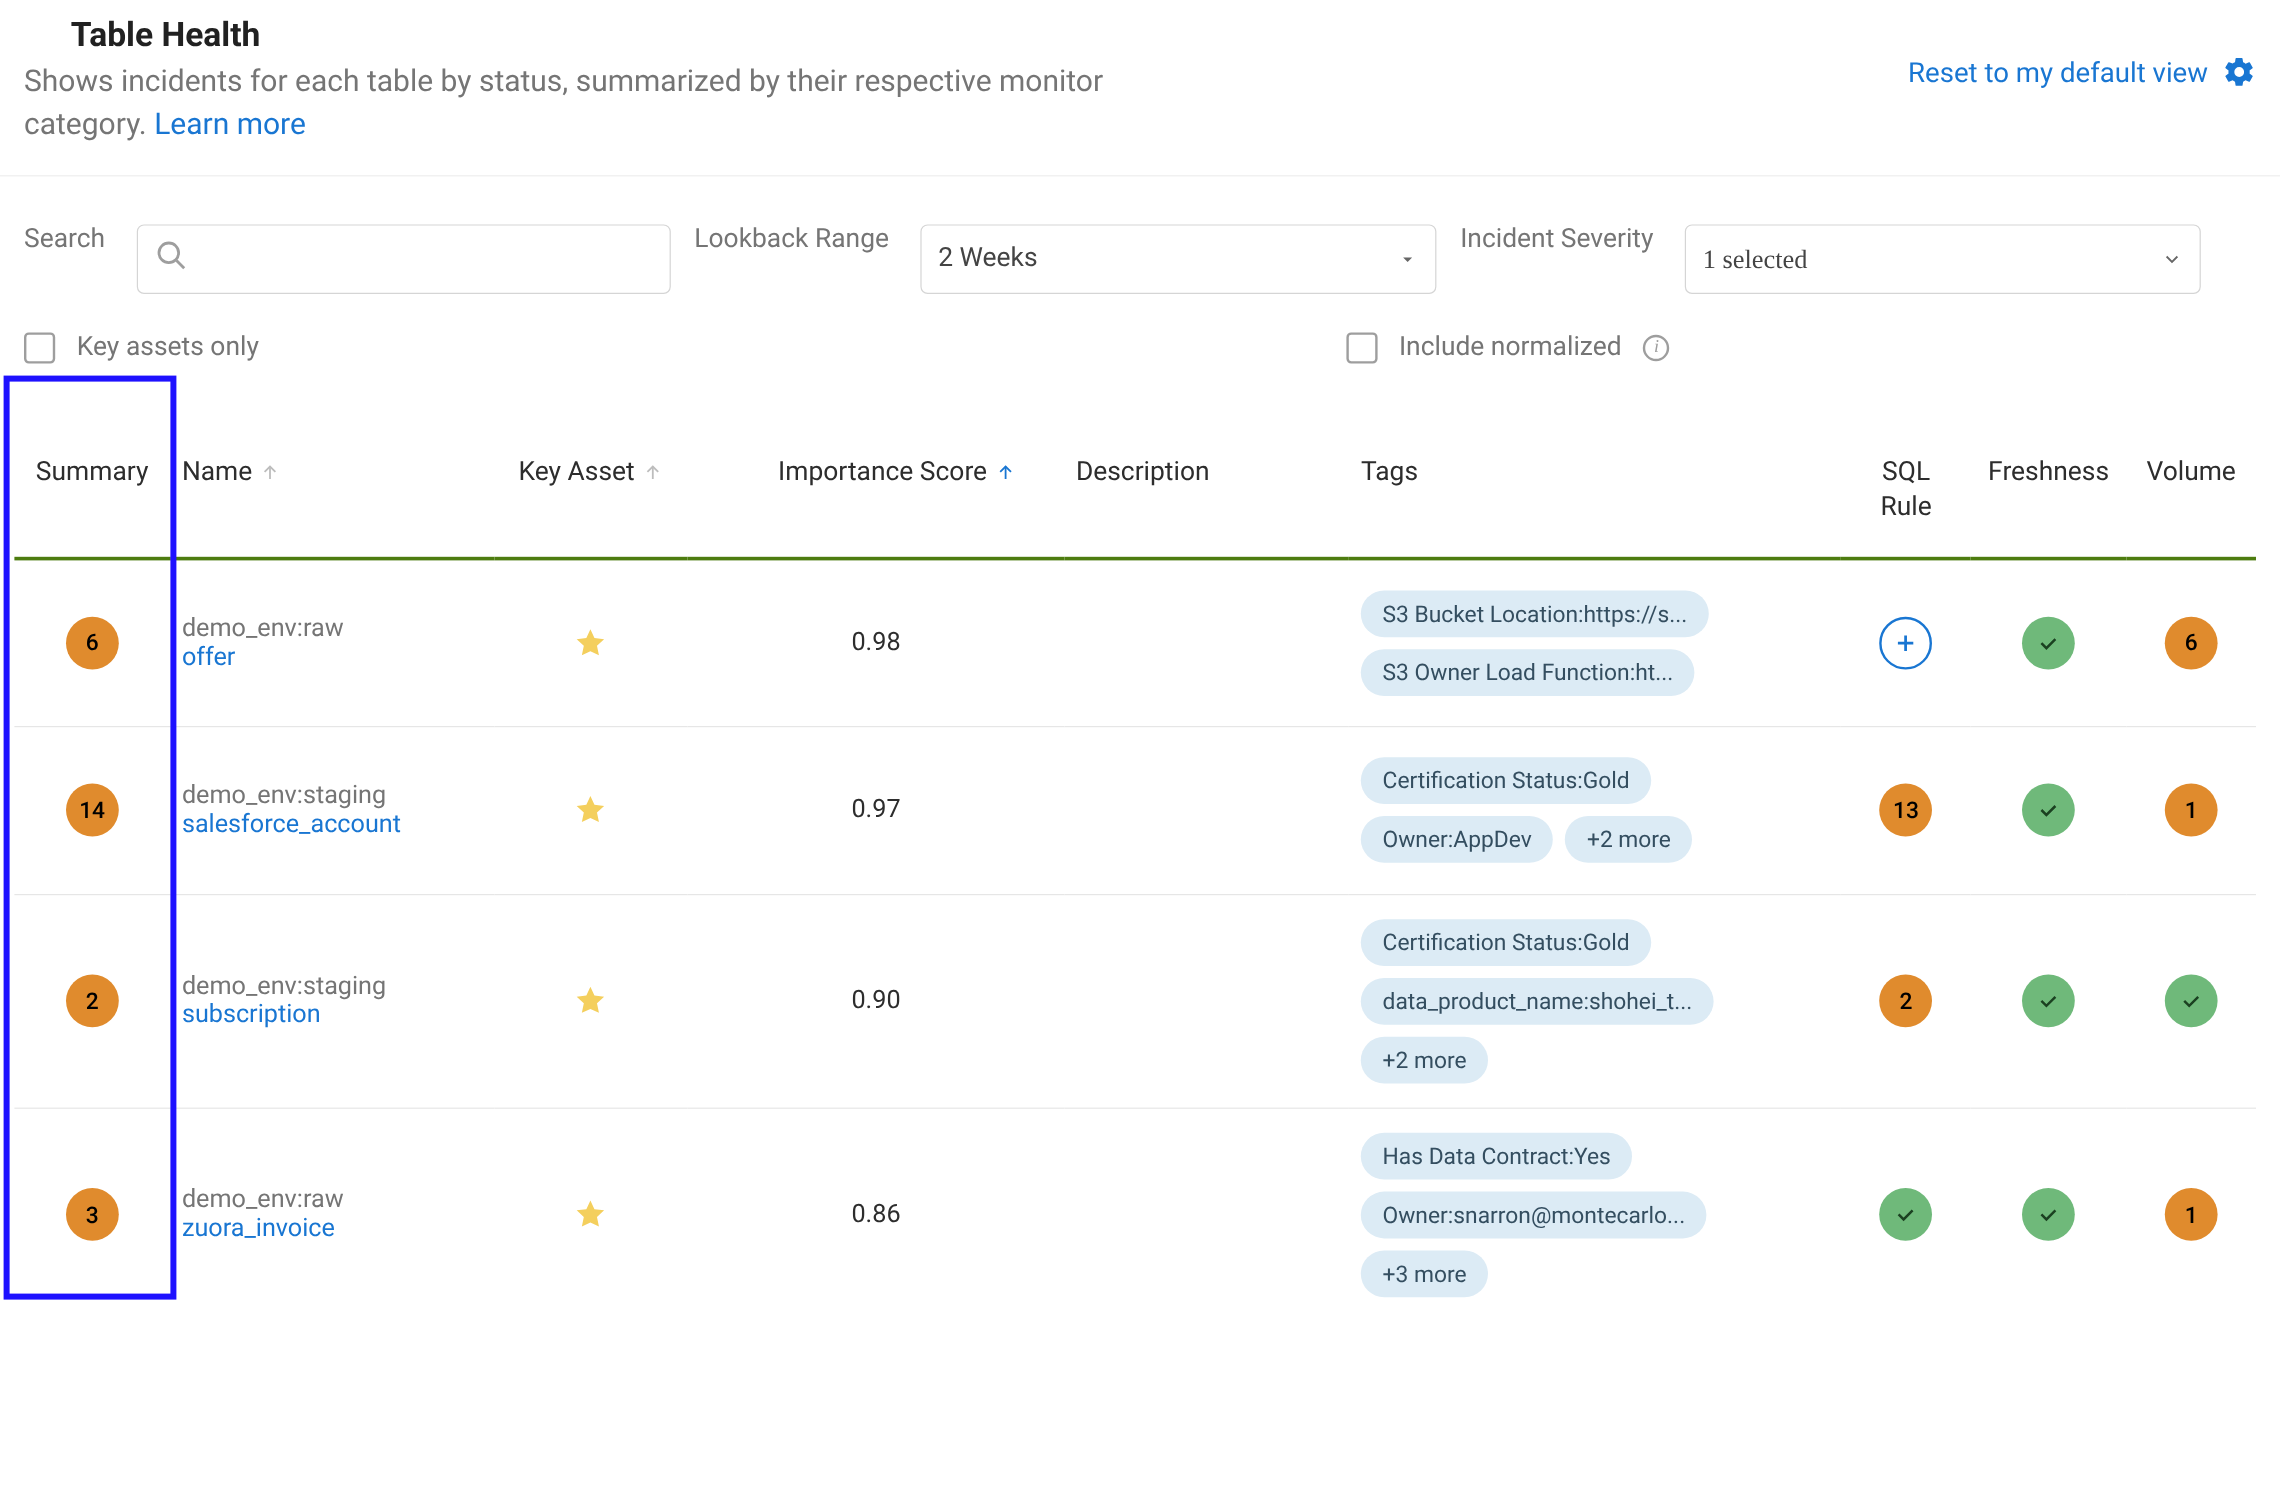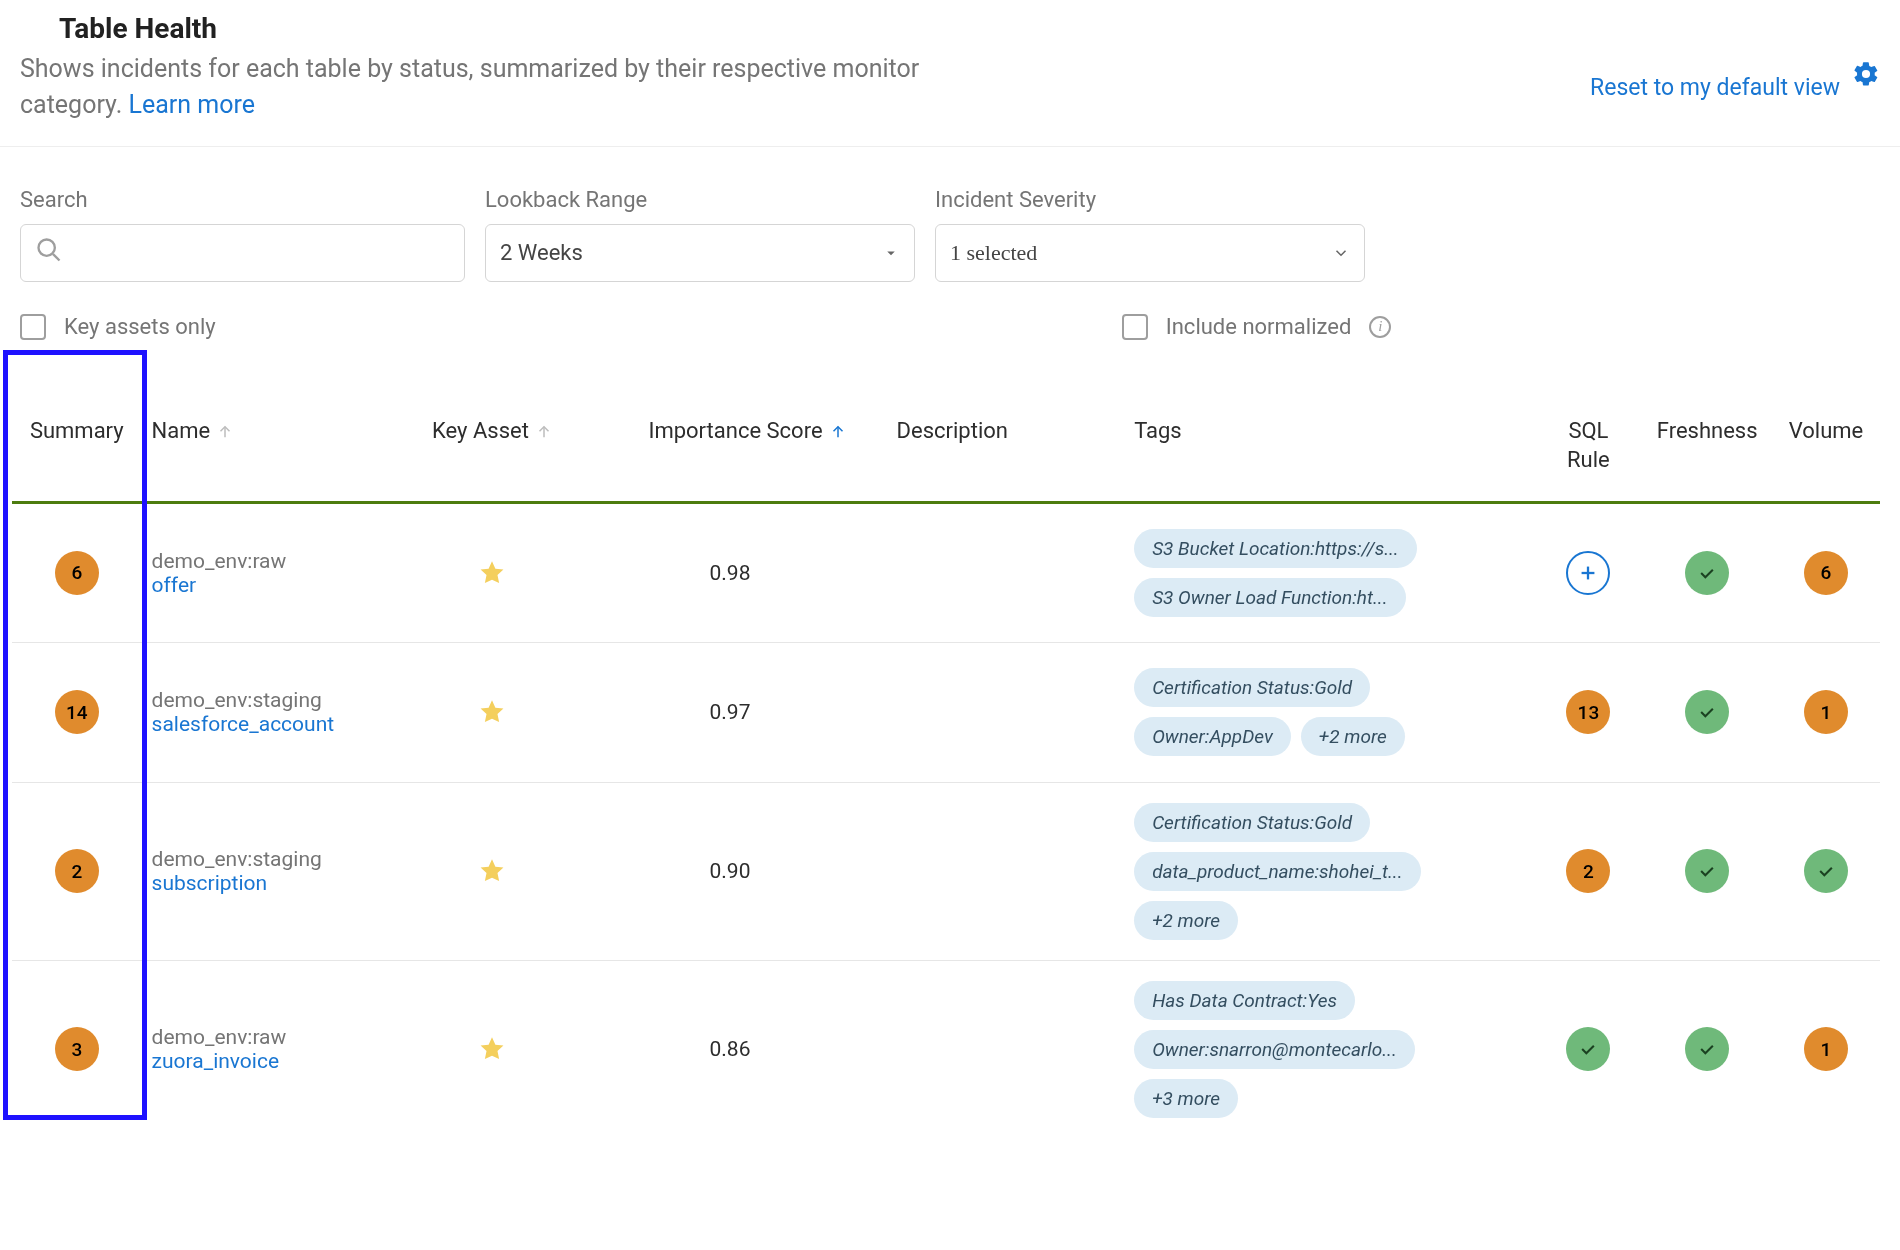--- a/index.html
+++ b/index.html
@@ -15,25 +15,25 @@
     justify-content: space-between;
     align-items: flex-start;
     padding: 12px 20px 22px 20px;
     border-bottom: 1px solid #eee;
   }
   .header-left { max-width: 900px; }
   .page-title { font-size: 28px; font-weight: 700; color: #212121; margin-bottom: 6px; margin-left: 39px; }
   .page-subtitle { font-size: 25px; color: #757575; line-height: 1.45; }
   .learn-more { color: #1976d2; text-decoration: none; }
   .header-right { display: flex; align-items: center; gap: 12px; margin-top: 34px; }
-  .reset-link { color: #1976d2; font-size: 23px; text-decoration: none; margin-top: 28px; }
+  .reset-link { color: #1976d2; font-size: 23px; text-decoration: none; }
   .gear-icon svg { width: 28px; height: 28px; display:block; }
   
   .filters { display: flex; gap: 20px; padding: 40px 20px 10px 20px; flex-wrap: wrap; }
-  .filter-group { display: flex; flex-direction: column; }
+  .filter-group { display: flex; flex-direction: row; gap: 26px; }
   .filter-label { font-size: 22px; color: #757575; margin-bottom: 12px; }
   .text-input, .select {
     height: 58px;
     border: 1px solid #d5d5d5;
     border-radius: 6px;
     background: #fff;
     font-size: 22px;
     padding: 0 14px;
     color: #444;
     display: flex;
@@ -100,21 +100,21 @@
   .badge-green  { background: #6fb97a; color: #111; }
   .badge-plus   { border: 2.5px solid #1976d2; color: #1976d2; background:#fff; }
   .badge-plus svg { width: 22px; height: 22px; }
   .check-icon svg { width: 20px; height: 20px; stroke:#1b4121; }
   
   .name-env { color: #757575; font-size: 21px; }
   .name-link { color: #1976d2; text-decoration: none; font-size: 21px; }
   
   .star-icon svg { width: 28px; height: 28px; display:block; margin:0 auto; }
   
-  .tags-cell { display:flex; flex-wrap:wrap; gap: 10px; align-items:center;font-style:italic; }
+  .tags-cell { display:flex; flex-wrap:wrap; gap: 10px; align-items:center; }
   .tag-pill {
     background: #dcebf5;
     color: #344e60;
     border-radius: 22px;
     padding: 8px 18px;
     font-size: 19px;
     max-width: 340px;
     white-space: nowrap;
     overflow: hidden;
     text-overflow: ellipsis;

